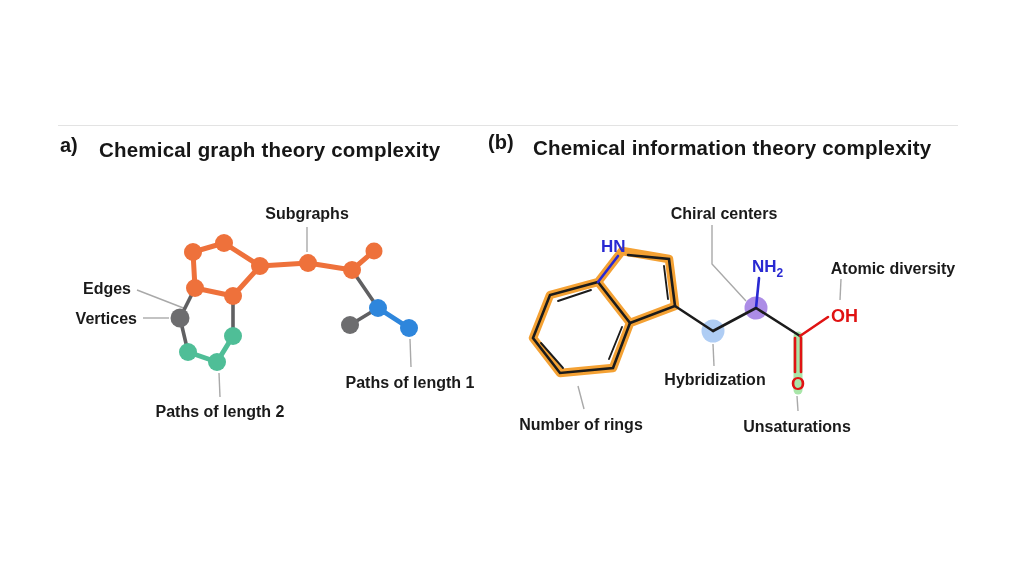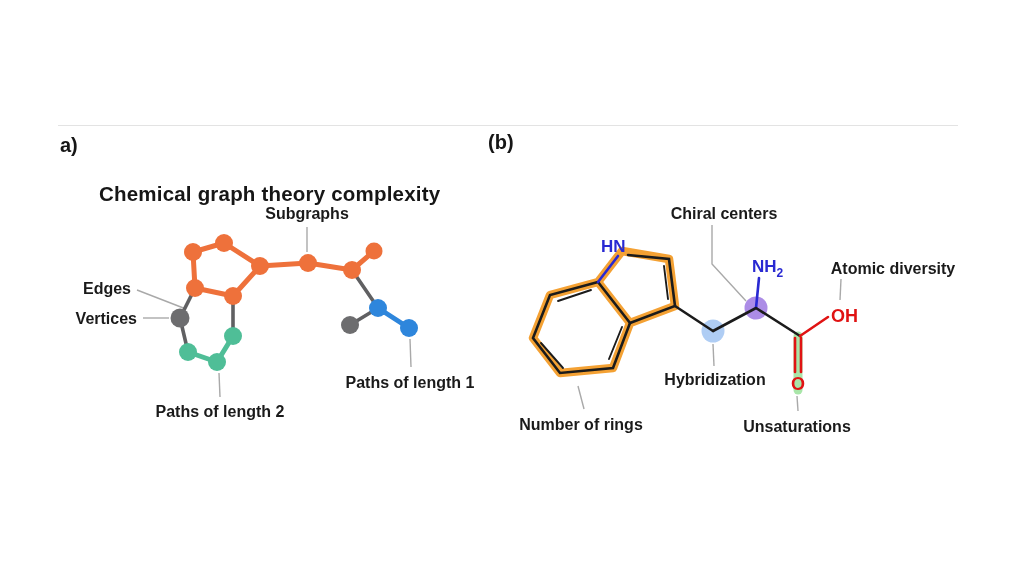--- a/index.html
+++ b/index.html
@@ -4,21 +4,21 @@
 <style>
   html,body{margin:0;padding:0;background:#ffffff;}
   .canvas{
     position:relative;width:1024px;height:574px;background:#ffffff;overflow:hidden;
     font-family:"Liberation Sans", sans-serif;
   }
   .top-rule{position:absolute;left:58px;top:125px;width:900px;height:1px;background:#e3e3e3;}
   .panel-tag{position:absolute;font-size:20px;font-weight:700;color:#161616;}
   .panel-title{position:absolute;font-size:20.5px;font-weight:600;color:#161616;letter-spacing:.2px;}
   #tag-a{left:60px;top:134px;}
-  #title-a{left:99px;top:138px;margin-top:44px;}
+  #title-a{left:99px;top:138px;}
   #tag-b{left:488px;top:131px;}
   #title-b{left:533px;top:136px;}
   svg{position:absolute;left:0;top:0;}
   .ann-label{font-size:16px;font-weight:700;fill:#1a1a1a;}
   .leader{stroke:#a9a9a9;stroke-width:1.4;fill:none;}
   .edge-orange{stroke:#EE713B;stroke-width:5;stroke-linecap:round;}
   .edge-gray{stroke:#606062;stroke-width:3.6;stroke-linecap:round;}
   .edge-green{stroke:#4FBE97;stroke-width:5;stroke-linecap:round;}
   .edge-blue{stroke:#2E86DC;stroke-width:5;stroke-linecap:round;}
   .node-orange{fill:#EE713B;}
@@ -36,20 +36,21 @@
 </head>
 <body>
 
 <div class="canvas">
 
   <div class="top-rule"></div>
 
   <div class="panel-tag" id="tag-a">a)</div>
   <div class="panel-title" id="title-a">Chemical graph theory complexity</div>
   <div class="panel-tag" id="tag-b">(b)</div>
+  <div class="panel-title" id="title-b">Chemical information theory complexity</div>
 
   <svg width="1024" height="574" viewBox="0 0 1024 574">
 
     <g>
 
       <line class="leader" x1="307" y1="227" x2="307" y2="252"></line>
       <line class="leader" x1="137" y1="290" x2="186" y2="309"></line>
       <line class="leader" x1="143" y1="318" x2="169" y2="318"></line>
       <line class="leader" x1="219" y1="373" x2="220" y2="397"></line>
       <line class="leader" x1="410" y1="339" x2="411" y2="367"></line>

